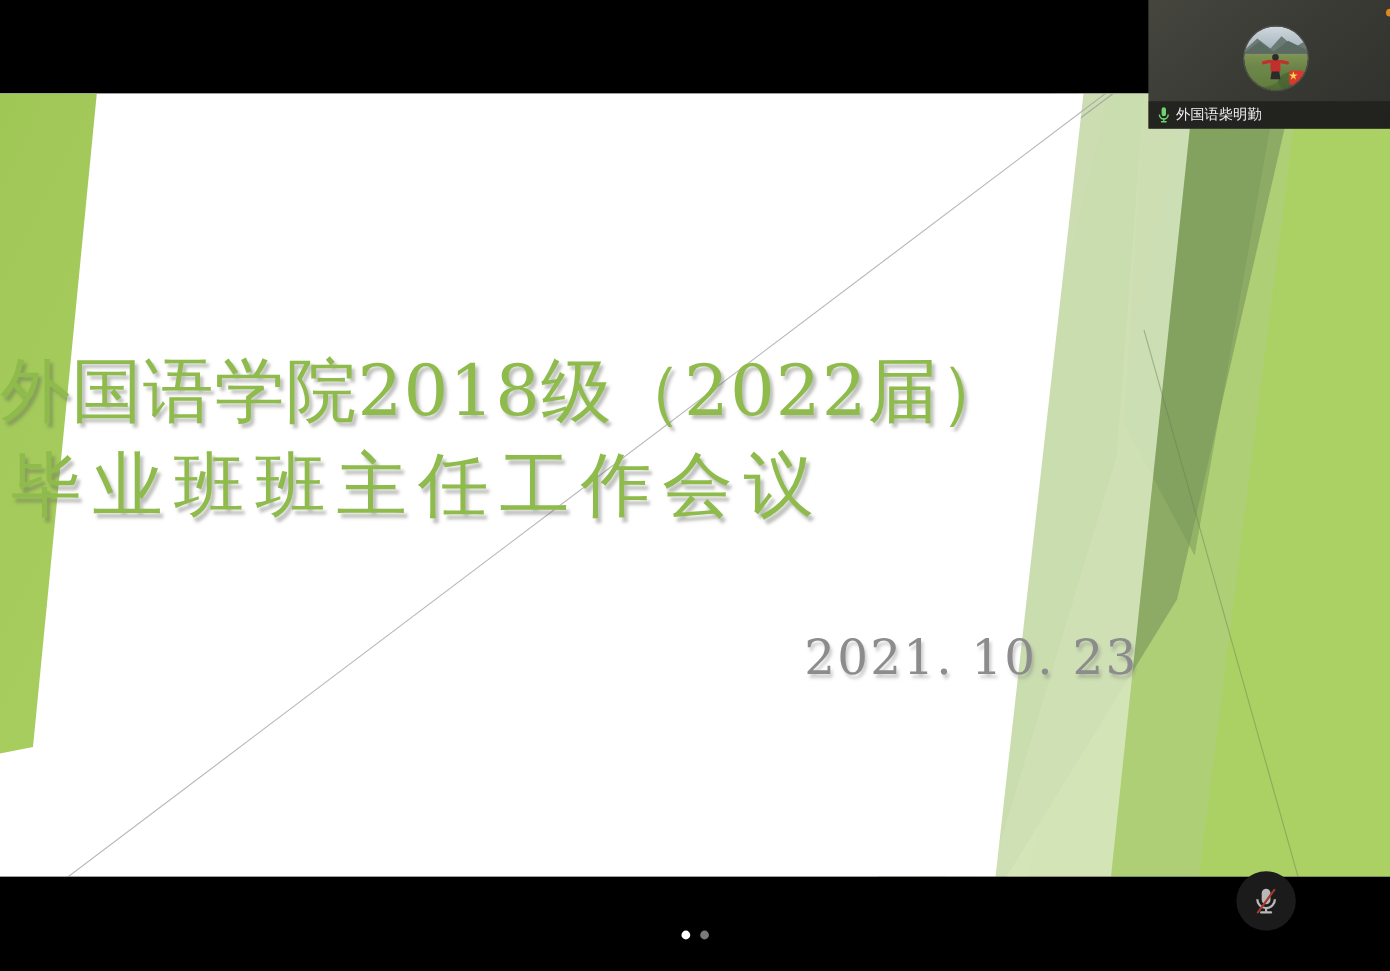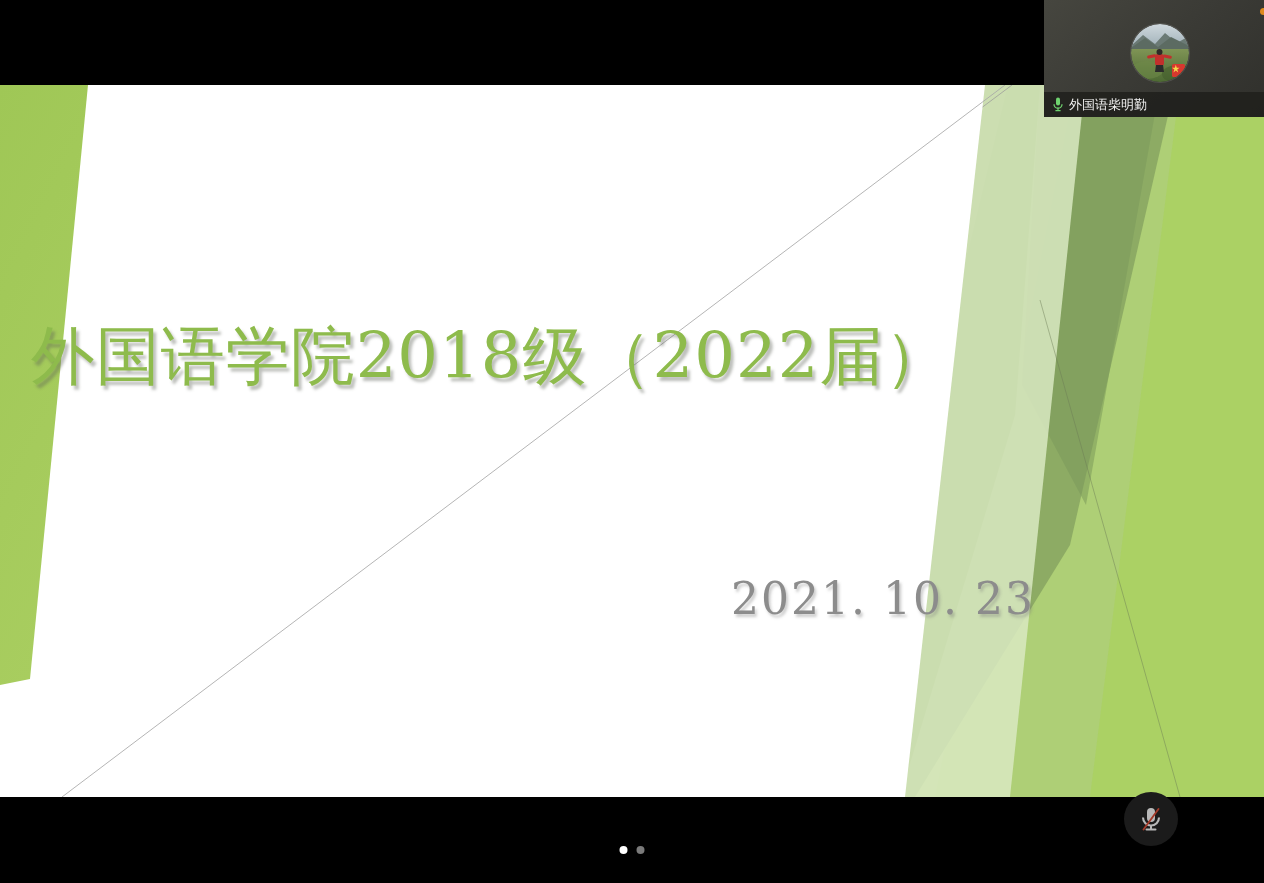--- a/index.html
+++ b/index.html
@@ -48,21 +48,20 @@
   #slide-text {
     position: absolute;
     inset: 0;
     pointer-events: none;
   }
   .title-block {
     position: absolute;
     left: 0;
     top: 228px;
     width: 980px;
-    text-align: center;
   }
   .title-line {
     font-family: "DejaVu Serif", "Liberation Serif", serif;
     font-size: 64px;
     line-height: 86px;
     font-weight: 400;
     color: #8EBB4C;
     letter-spacing: 1px;
     white-space: nowrap;
     text-shadow: 3px 4px 3px rgba(90, 95, 85, 0.40);
@@ -231,20 +230,21 @@
 
         <polygon points="0,0 88,0 30,594 0,600" fill="url(#gB)"></polygon>
 
         <line x1="1005" y1="0" x2="62" y2="712" stroke="#a8a8a8" stroke-width="1" opacity="0.85"></line>
       </svg>
     </div>
 
     <div id="slide-text">
       <div class="title-block">
         <div class="title-line line-1">外国语学院2018级（2022届）</div>
+        <div class="title-line line-2">毕业班班主任工作会议</div>
       </div>
       <div class="date-block">
         <div class="date-text">2021. 10. 23</div>
       </div>
     </div>
   </div>
 
   <div id="participant-tile">
     <div id="tile-status-dot"></div>
 

